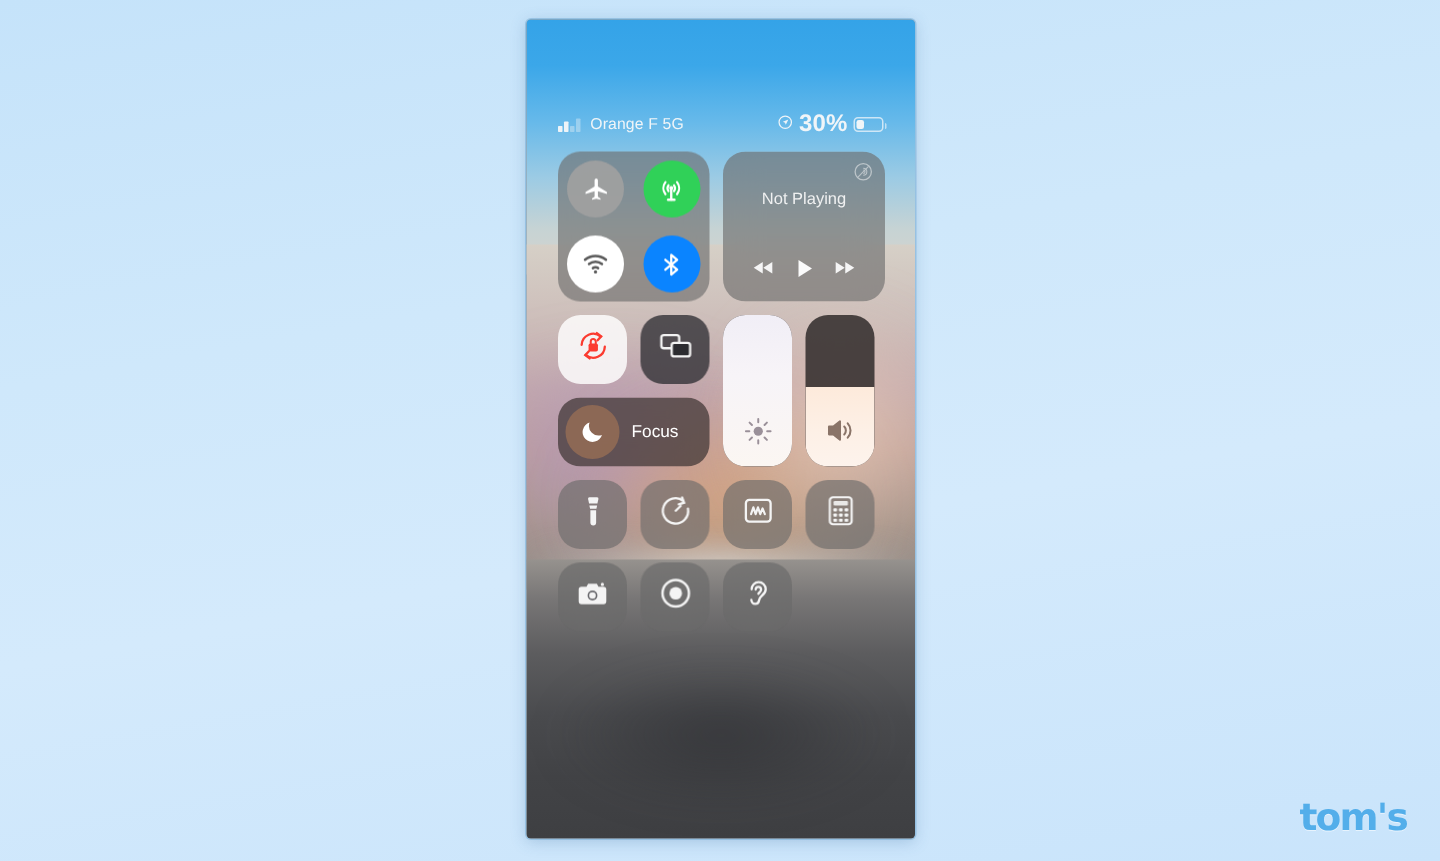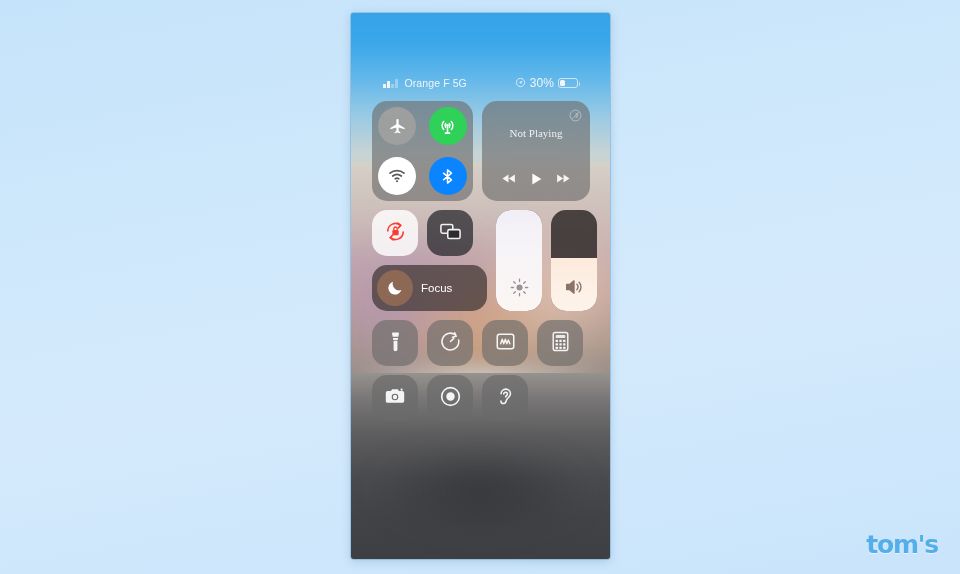--- a/index.html
+++ b/index.html
@@ -94,36 +94,36 @@
   }
 
   
   .statusbar {
     position: absolute;
     left: 0; right: 0; top: 60px;
     height: 20px;
     display: flex;
     align-items: center;
     justify-content: space-between;
-    padding: 0 32px;
+    padding: 0 21px;
     box-sizing: border-box;
     color: #f2f6f8;
     font-size: 10.5px;
     letter-spacing: .1px;
   }
   .sb-left { display: flex; align-items: center; gap: 7px; }
   .sb-right { display: flex; align-items: center; gap: 4px; }
   .bars { display: flex; align-items: flex-end; gap: 1.5px; height: 9px; }
   .bars i { display: block; width: 2.5px; background: #eef4f8; border-radius: .5px; }
   .bars i:nth-child(1) { height: 4px; }
   .bars i:nth-child(2) { height: 6.5px; }
   .bars i:nth-child(3) { height: 4px; opacity: .38; }
   .bars i:nth-child(4) { height: 9px; opacity: .38; }
   .carrier { font-size: 10.5px; color: #f0f5f8; }
-  .pct { font-size: 12px; color: #f0f5f8; }
+  .pct { font-size: 16px; color: #f0f5f8; font-weight: bold; }
   .batt {
     width: 20px; height: 10px;
     border: 1px solid rgba(240,246,250,.75);
     border-radius: 3px;
     position: relative;
     box-sizing: border-box;
     padding: 1px;
   }
   .batt::after {
     content: "";
@@ -177,21 +177,20 @@
   .t-cell { background: #30d158; }
   .t-wifi { background: #ffffff; }
   .t-bt { background: #0a84ff; }
 
   
   .media {
     width: 108px;
     height: 100px;
     position: relative;
     box-sizing: border-box;
-    font-family: Liberation Serif, serif;
   }
   .airplay-mini {
     position: absolute;
     top: 7px; right: 8px;
     width: 13px; height: 13px;
     opacity: .55;
   }
   .np {
     position: absolute;
     left: 0; right: 0; top: 26px;
@@ -217,21 +216,21 @@
     background: rgba(105,105,105,.62);
     backdrop-filter: blur(12px);
     -webkit-backdrop-filter: blur(12px);
     display: flex; align-items: center; justify-content: center;
   }
   .tile.on-white { background: rgba(255,255,255,.82); }
   .tile.dark { background: rgba(44,44,48,.76); }
 
   
   .focus-pill {
-    width: 115px; height: 46px;
+    width: 101px; height: 46px;
     border-radius: 15px;
     background: rgba(58,50,48,.70);
     backdrop-filter: blur(12px);
     -webkit-backdrop-filter: blur(12px);
     display: flex; align-items: center;
     padding-left: 5px;
     box-sizing: border-box;
     gap: 8px;
   }
   .focus-circle {

